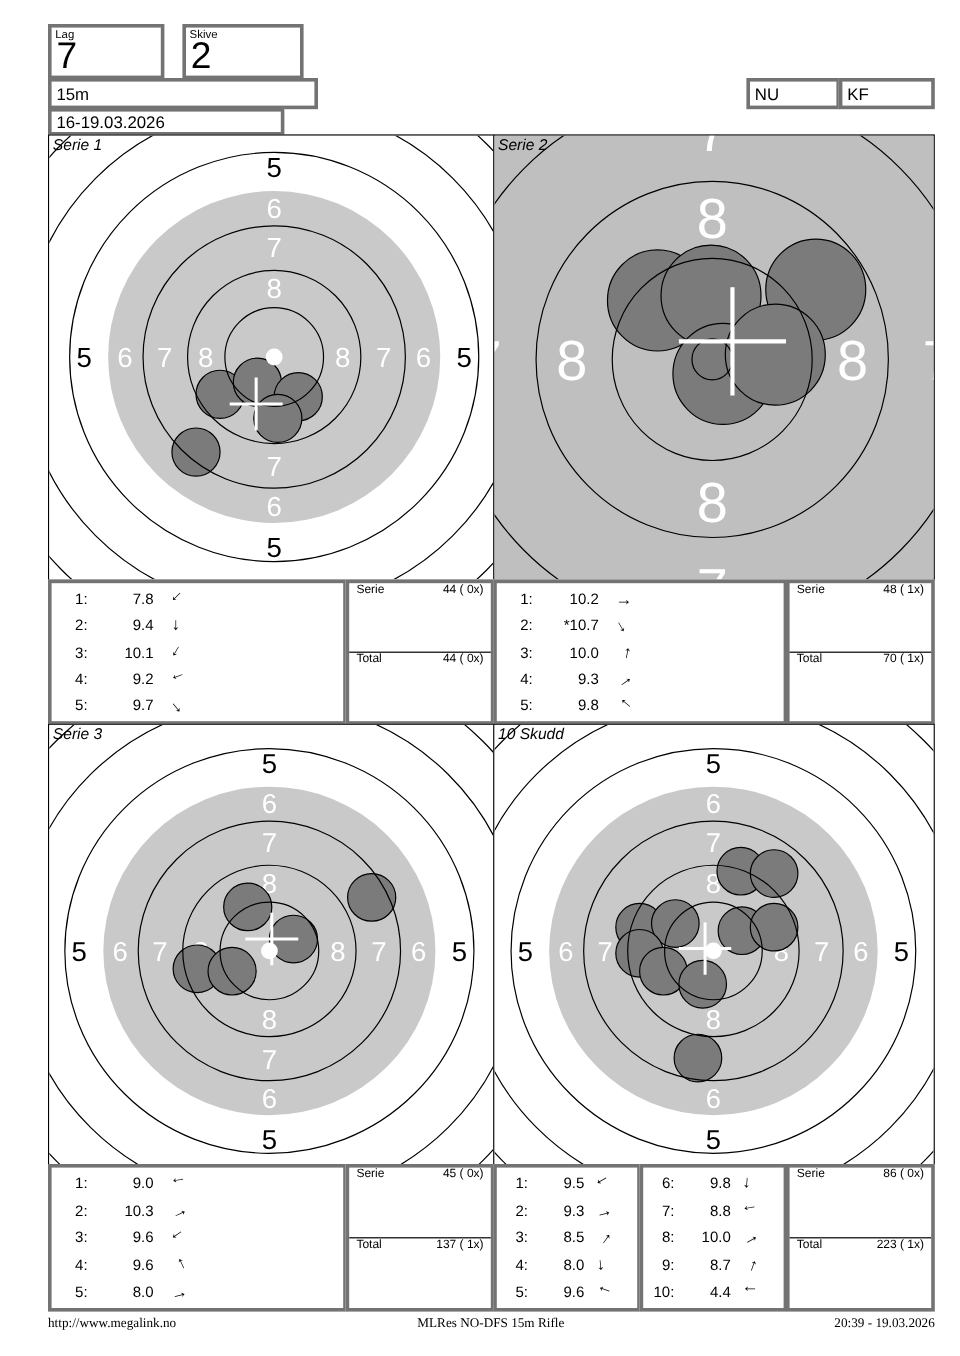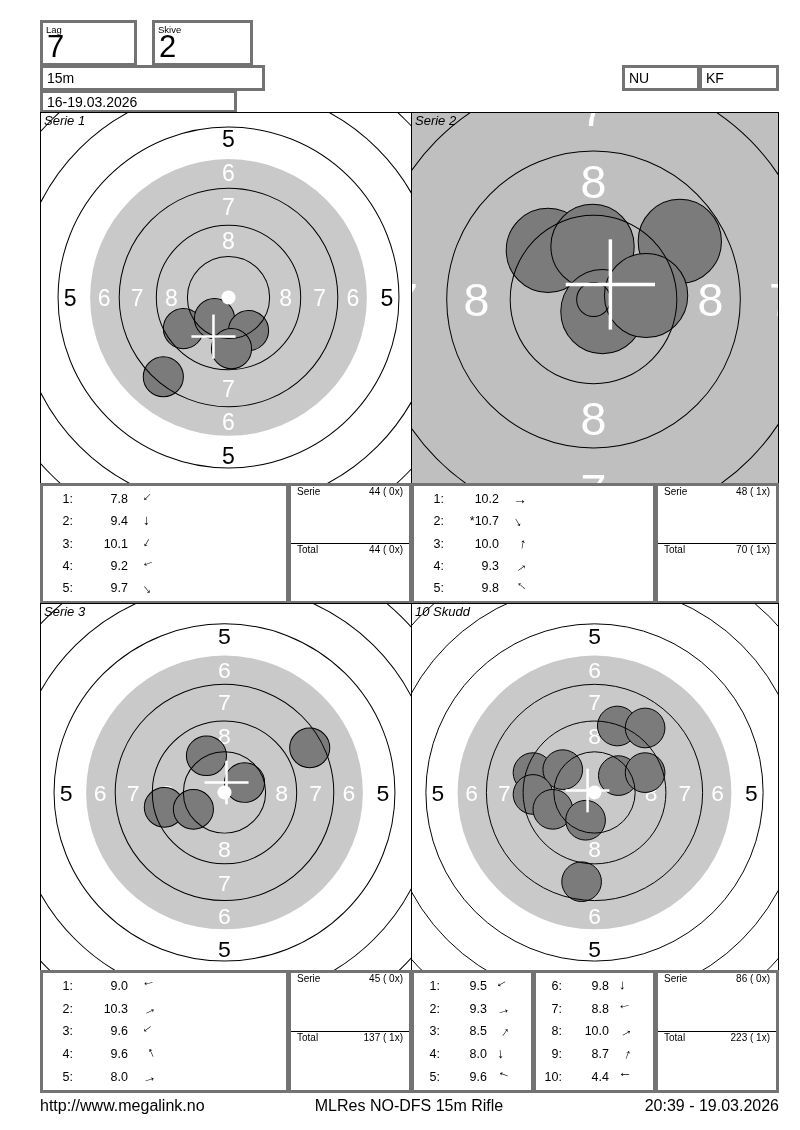--- a/index.html
+++ b/index.html
@@ -19,21 +19,21 @@
   .sn{width:30px;text-align:right;}
   .sv{width:55px;text-align:right;}
   .sa{margin-left:13px;font-size:14px;display:inline-block;width:16px;text-align:center;}
   .narrow .sn{width:26px;}
   .narrow .sv{width:47px;}
   .narrow .sa{margin-left:8px;}
   .stbox{display:flex;flex-direction:column;padding:0;}
   .sthalf{flex:1;display:flex;align-items:flex-start;justify-content:space-between;
           padding:0 6px;font-size:10px;gap:40px;}
   .sthalf.first{border-bottom:1px solid #000;}
-  .footer{position:absolute;font-size:16px;top:1097px;}
+  .footer{position:absolute;font-size:11px;top:1097px;font-family:Liberation Serif, serif;}
 </style>
 </head>
 <body>
 
 <div id="page">
 
   <div class="box" style="left:40px;top:20px;width:97px;height:46px">
     <div class="mini">Lag</div>
     <div class="big">7</div>
   </div>

